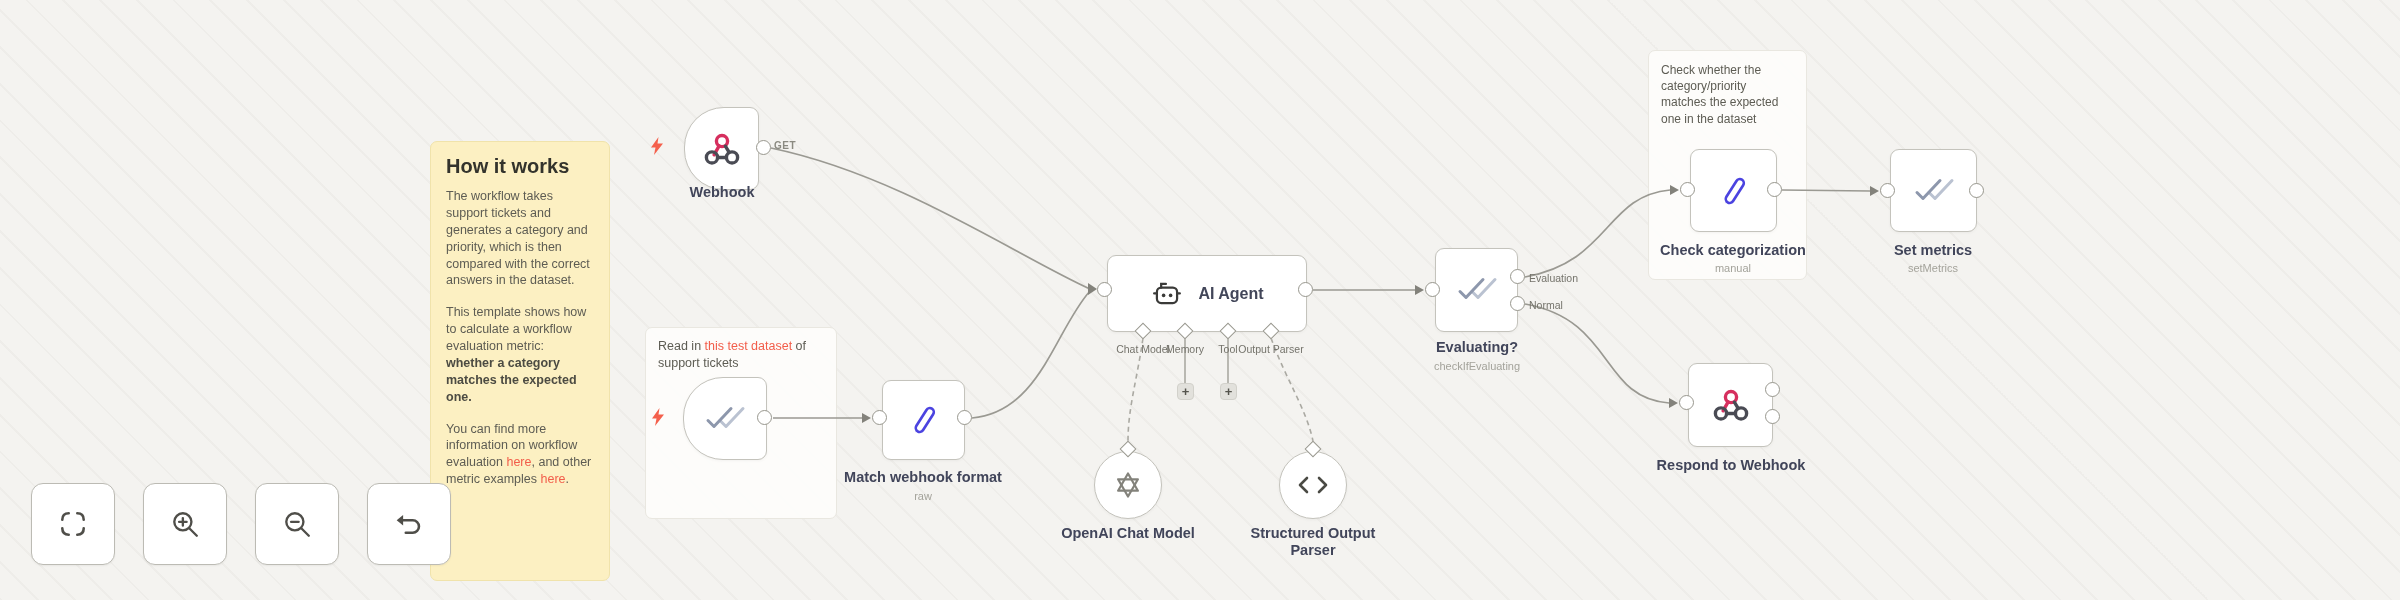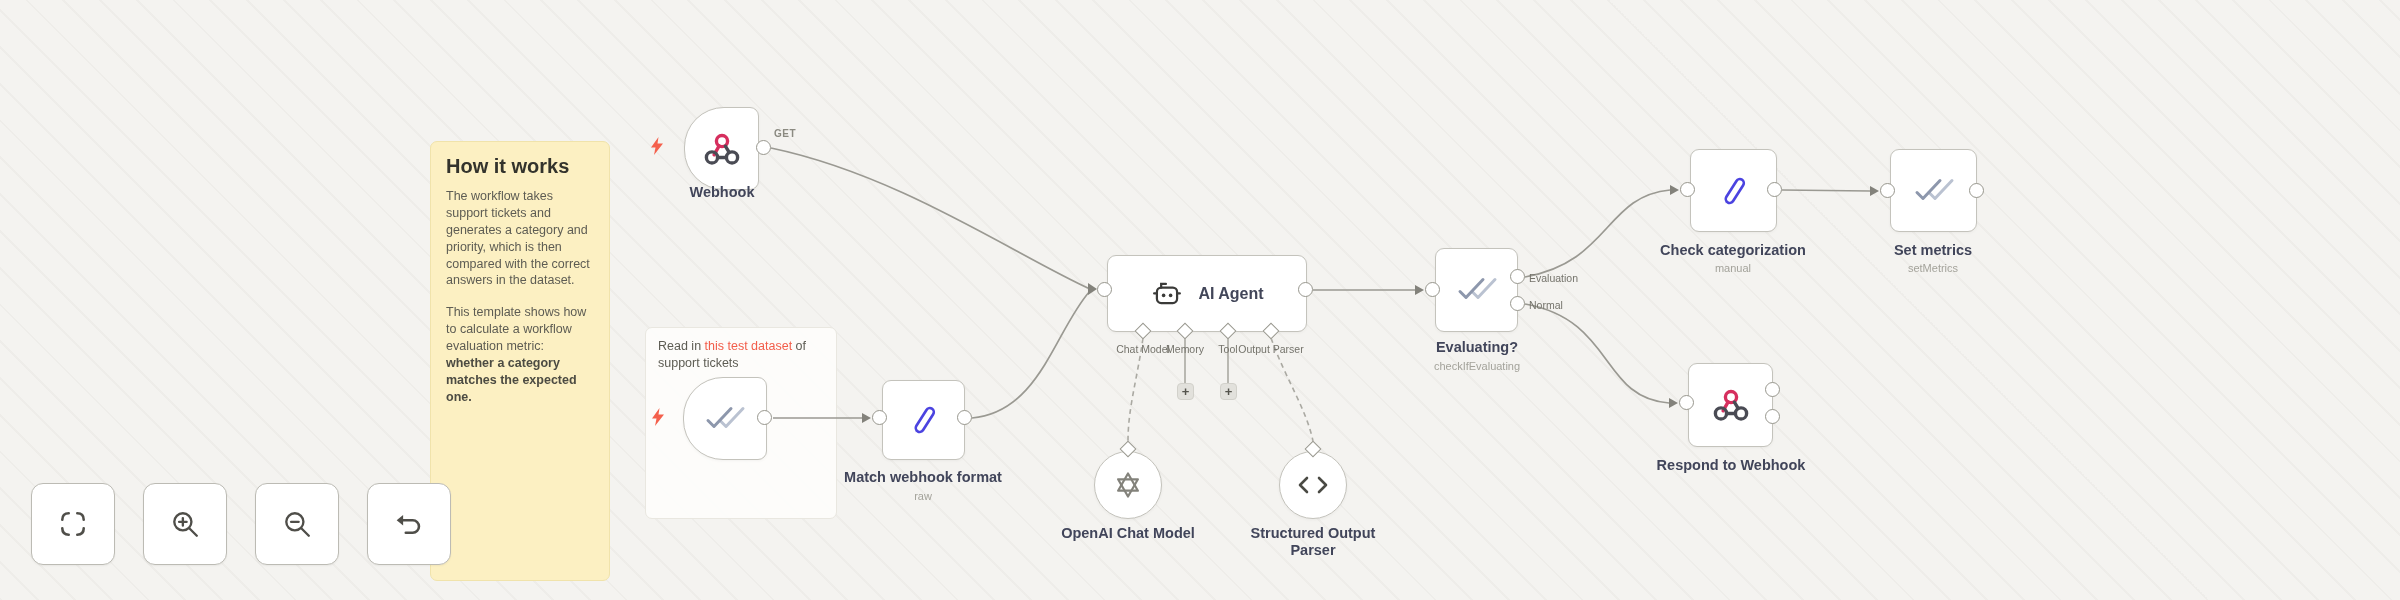--- a/index.html
+++ b/index.html
@@ -43,29 +43,35 @@
 </head>
 <body>
 
 <div class="canvas">
 
   <div class="sticky yellow" style="left:430px;top:105px;width:178px;height:438px;">
     <div class="pad">
       <h3>How it works</h3>
       <p>The workflow takes support tickets and generates a category and priority, which is then compared with the correct answers in the dataset.</p>
       <p><span>This template shows how to calculate a workflow evaluation metric:</span> <b>whether a category matches the expected one.</b></p>
+      <p><span>You can find more information on workflow evaluation </span><span class="link">here</span><span>, and other metric examples </span><span class="link">here</span><span>.</span></p>
     </div>
   </div>
 
   <div class="sticky white" style="left:645px;top:327px;width:190px;height:190px;">
     <div class="pad" style="padding:10px 12px;">
       <p style="margin:0;font-size:12.5px;"><span>Read in </span><span class="link">this test dataset</span><span> of support tickets</span></p>
     </div>
   </div>
 
+  <div class="sticky white" style="left:1648px;top:50px;width:157px;height:228px;">
+    <div class="pad" style="padding:11px 12px;">
+      <p style="margin:0;font-size:12px;">Check whether the category/priority matches the expected one in the dataset</p>
+    </div>
+  </div>
 
   <svg class="edges" width="2400" height="600">
     <g fill="none" stroke="#9a9992" stroke-width="1.7">
       <path d="M 771 148 C 900 175, 1015 255, 1090 289"></path>
       <path d="M 773 418 L 862 418"></path>
       <path d="M 972 418 C 1040 412, 1055 330, 1090 291"></path>
       <path d="M 1313 290 L 1415 290"></path>
       <path d="M 1525 277 C 1610 262, 1605 196, 1670 190"></path>
       <path d="M 1525 304 C 1615 320, 1600 398, 1669 403"></path>
       <path d="M 1782 190 L 1870 191"></path>
@@ -99,21 +105,21 @@
     <svg width="38" height="34" viewBox="0 0 36 32" fill="none" stroke-linecap="round">
       <circle cx="18" cy="8.5" r="5.3" stroke="#d62f5e" stroke-width="3.2"></circle>
       <path d="M15.3 13 L10.5 21.5" stroke="#d62f5e" stroke-width="3.2"></path>
       <circle cx="8.5" cy="24" r="5.3" stroke="#4a4b54" stroke-width="3.2"></circle>
       <path d="M14 24 H22" stroke="#4a4b54" stroke-width="3.2"></path>
       <circle cx="27.5" cy="24" r="5.3" stroke="#4a4b54" stroke-width="3.2"></circle>
       <path d="M24.8 19.3 L21.2 13.3" stroke="#4a4b54" stroke-width="3.2"></path>
     </svg>
   </div>
   <div class="port" style="left:756px;top:140px;"></div>
-  <div class="getlabel" style="left:774px;top:128px;">GET</div>
+  <div class="getlabel" style="left:774px;top:140px;">GET</div>
   <div class="nlabel" style="left:722px;top:184px;">Webhook</div>
 
   <div class="node trigger" style="left:683px;top:377px;width:84px;height:83px;">
     <svg width="42" height="28" viewBox="0 0 42 27" fill="none" stroke-linecap="round" stroke-linejoin="round">
       <path d="M16 15 l6 6 L39 3" stroke="#bac2d1" stroke-width="3"></path>
       <path d="M4 15 l6 6 L27 3" stroke="#8d97ac" stroke-width="3"></path>
     </svg>
   </div>
   <div class="port" style="left:757px;top:410px;"></div>
 

